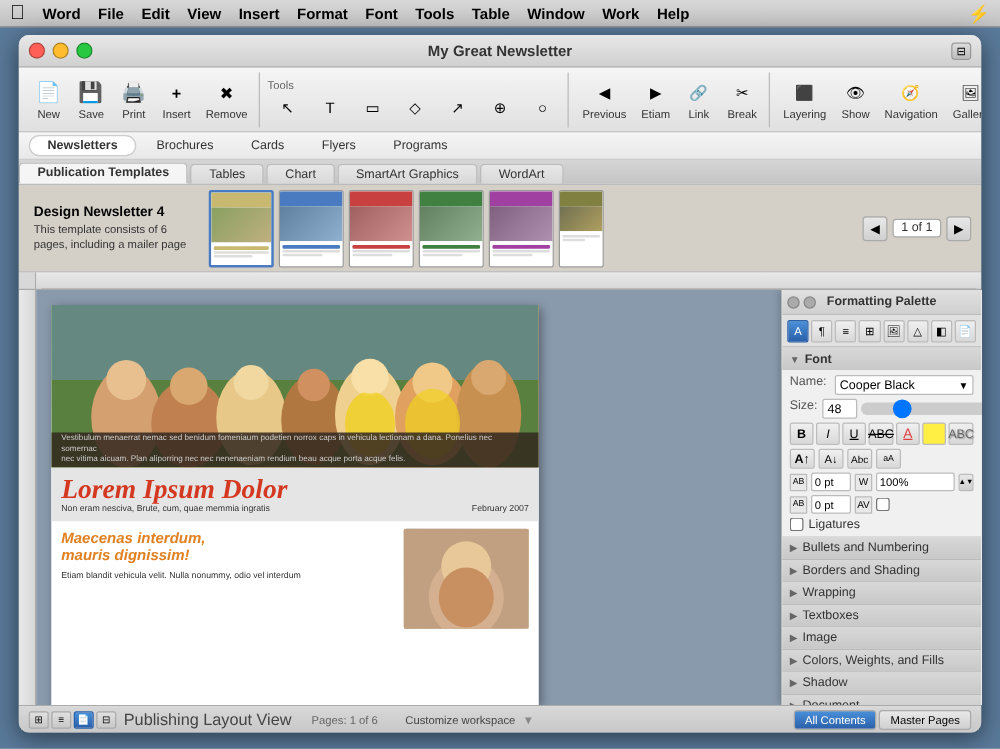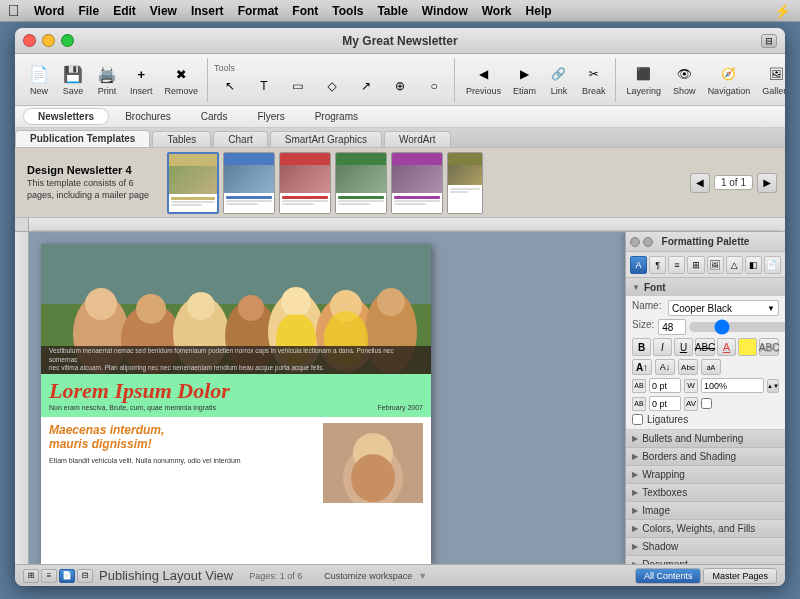--- a/index.html
+++ b/index.html
@@ -324,21 +324,21 @@
       align-items: center;
       padding: 0 8px;
     }
     .nl-overlay-text {
       font-size: 6.5px;
       color: #ccc;
       line-height: 1.3;
     }
 
     .newsletter-yellow-bar {
-      background: #86efac;
+      background: #e5e5e5;
       padding: 6px 8px;
     }
     .nl-headline {
       font-size: 22px;
       font-weight: bold;
       color: #d43820;
       font-family: Georgia, serif;
       font-style: italic;
       line-height: 1;
     }

